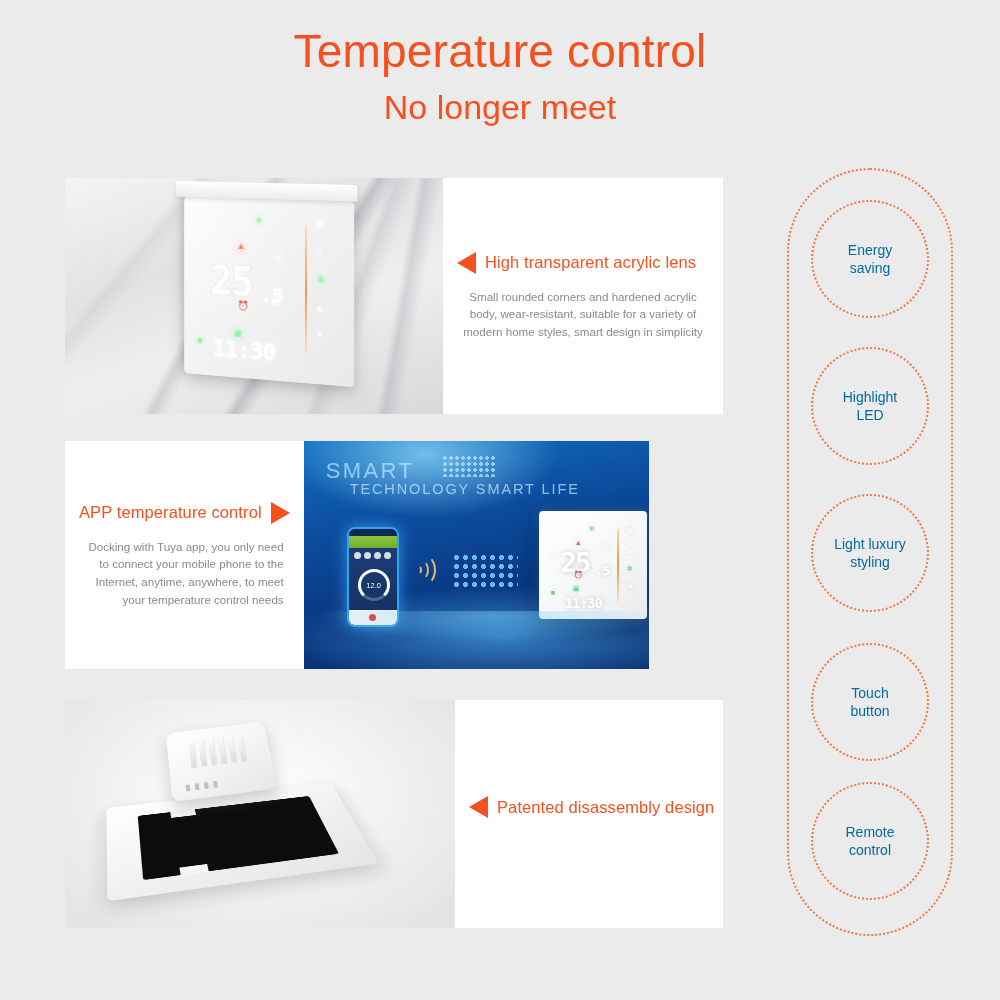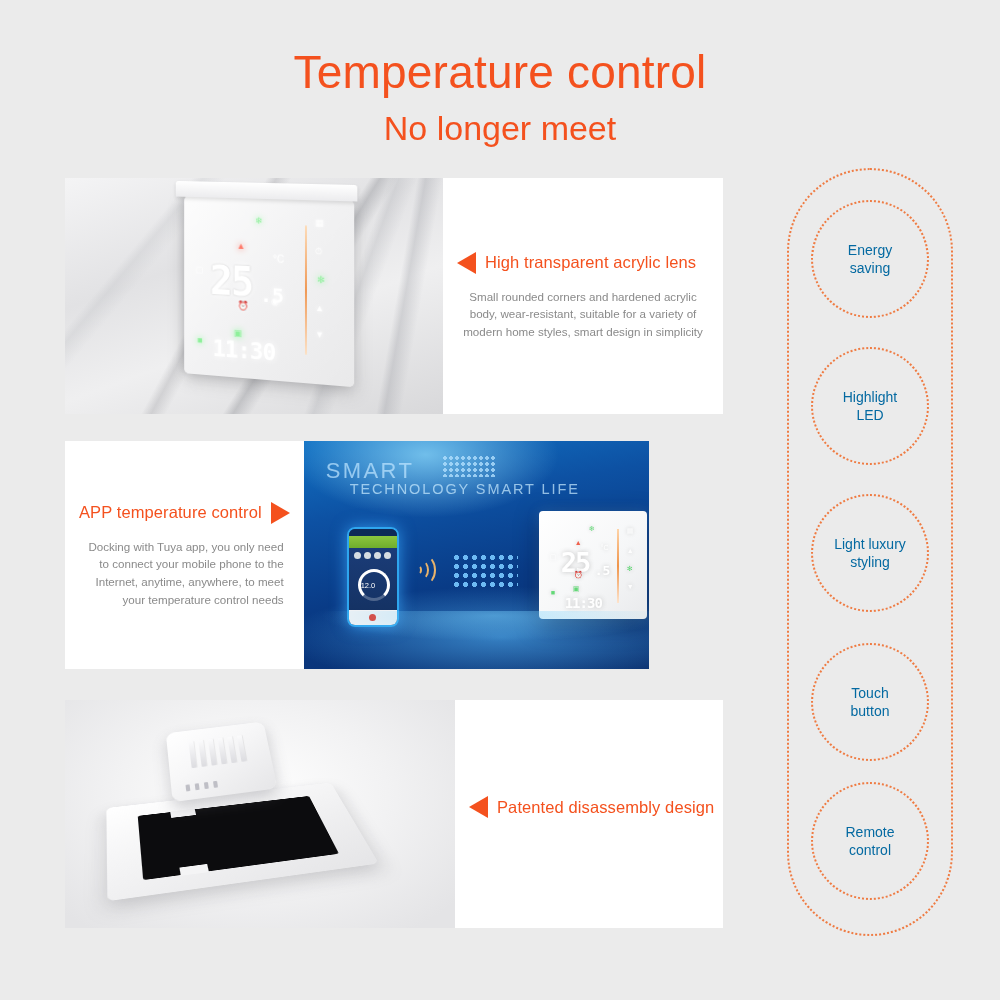--- a/index.html
+++ b/index.html
@@ -16,21 +16,21 @@
     font-family: "Liberation Sans", sans-serif;
     position: relative;
   }
 
   
   .header {
     position: absolute;
     top: 0; left: 0;
     width: 1000px;
     text-align: center;
-    padding-top: 48px;
+    padding-top: 27px;
   }
   .title-main {
     font-size: 46px;
     font-weight: normal;
     color: #f4511e;
     letter-spacing: 0.2px;
     line-height: 1.08;
   }
   .title-sub {
     font-size: 34px;
@@ -228,21 +228,21 @@
   .phone-dots i { width: 7px; height: 7px; border-radius: 50%; background: #d6dde3; }
   .phone-dial {
     position: absolute; left: 9px; top: 40px;
     width: 32px; height: 32px;
     border-radius: 50%;
     border: 3px solid #ffffff;
     border-bottom-color: rgba(255,255,255,.25);
   }
   .phone-dial span {
     position: absolute; left: 0; right: 0; top: 9px;
-    text-align: left; font-size: 7.5px; color: #fff;
+    text-align: center; font-size: 7.5px; color: #fff;
   }
   .phone-home {
     position: absolute; left: 0; right: 0; bottom: 0;
     height: 15px; background: #f0f2f4;
     display: flex; align-items: center; justify-content: center;
   }
   .phone-home i { width: 7px; height: 7px; border-radius: 50%; background: #e23b2e; }
   .wifi-arc {
     position: absolute; left: 110px; top: 112px;
     width: 28px; height: 34px;

